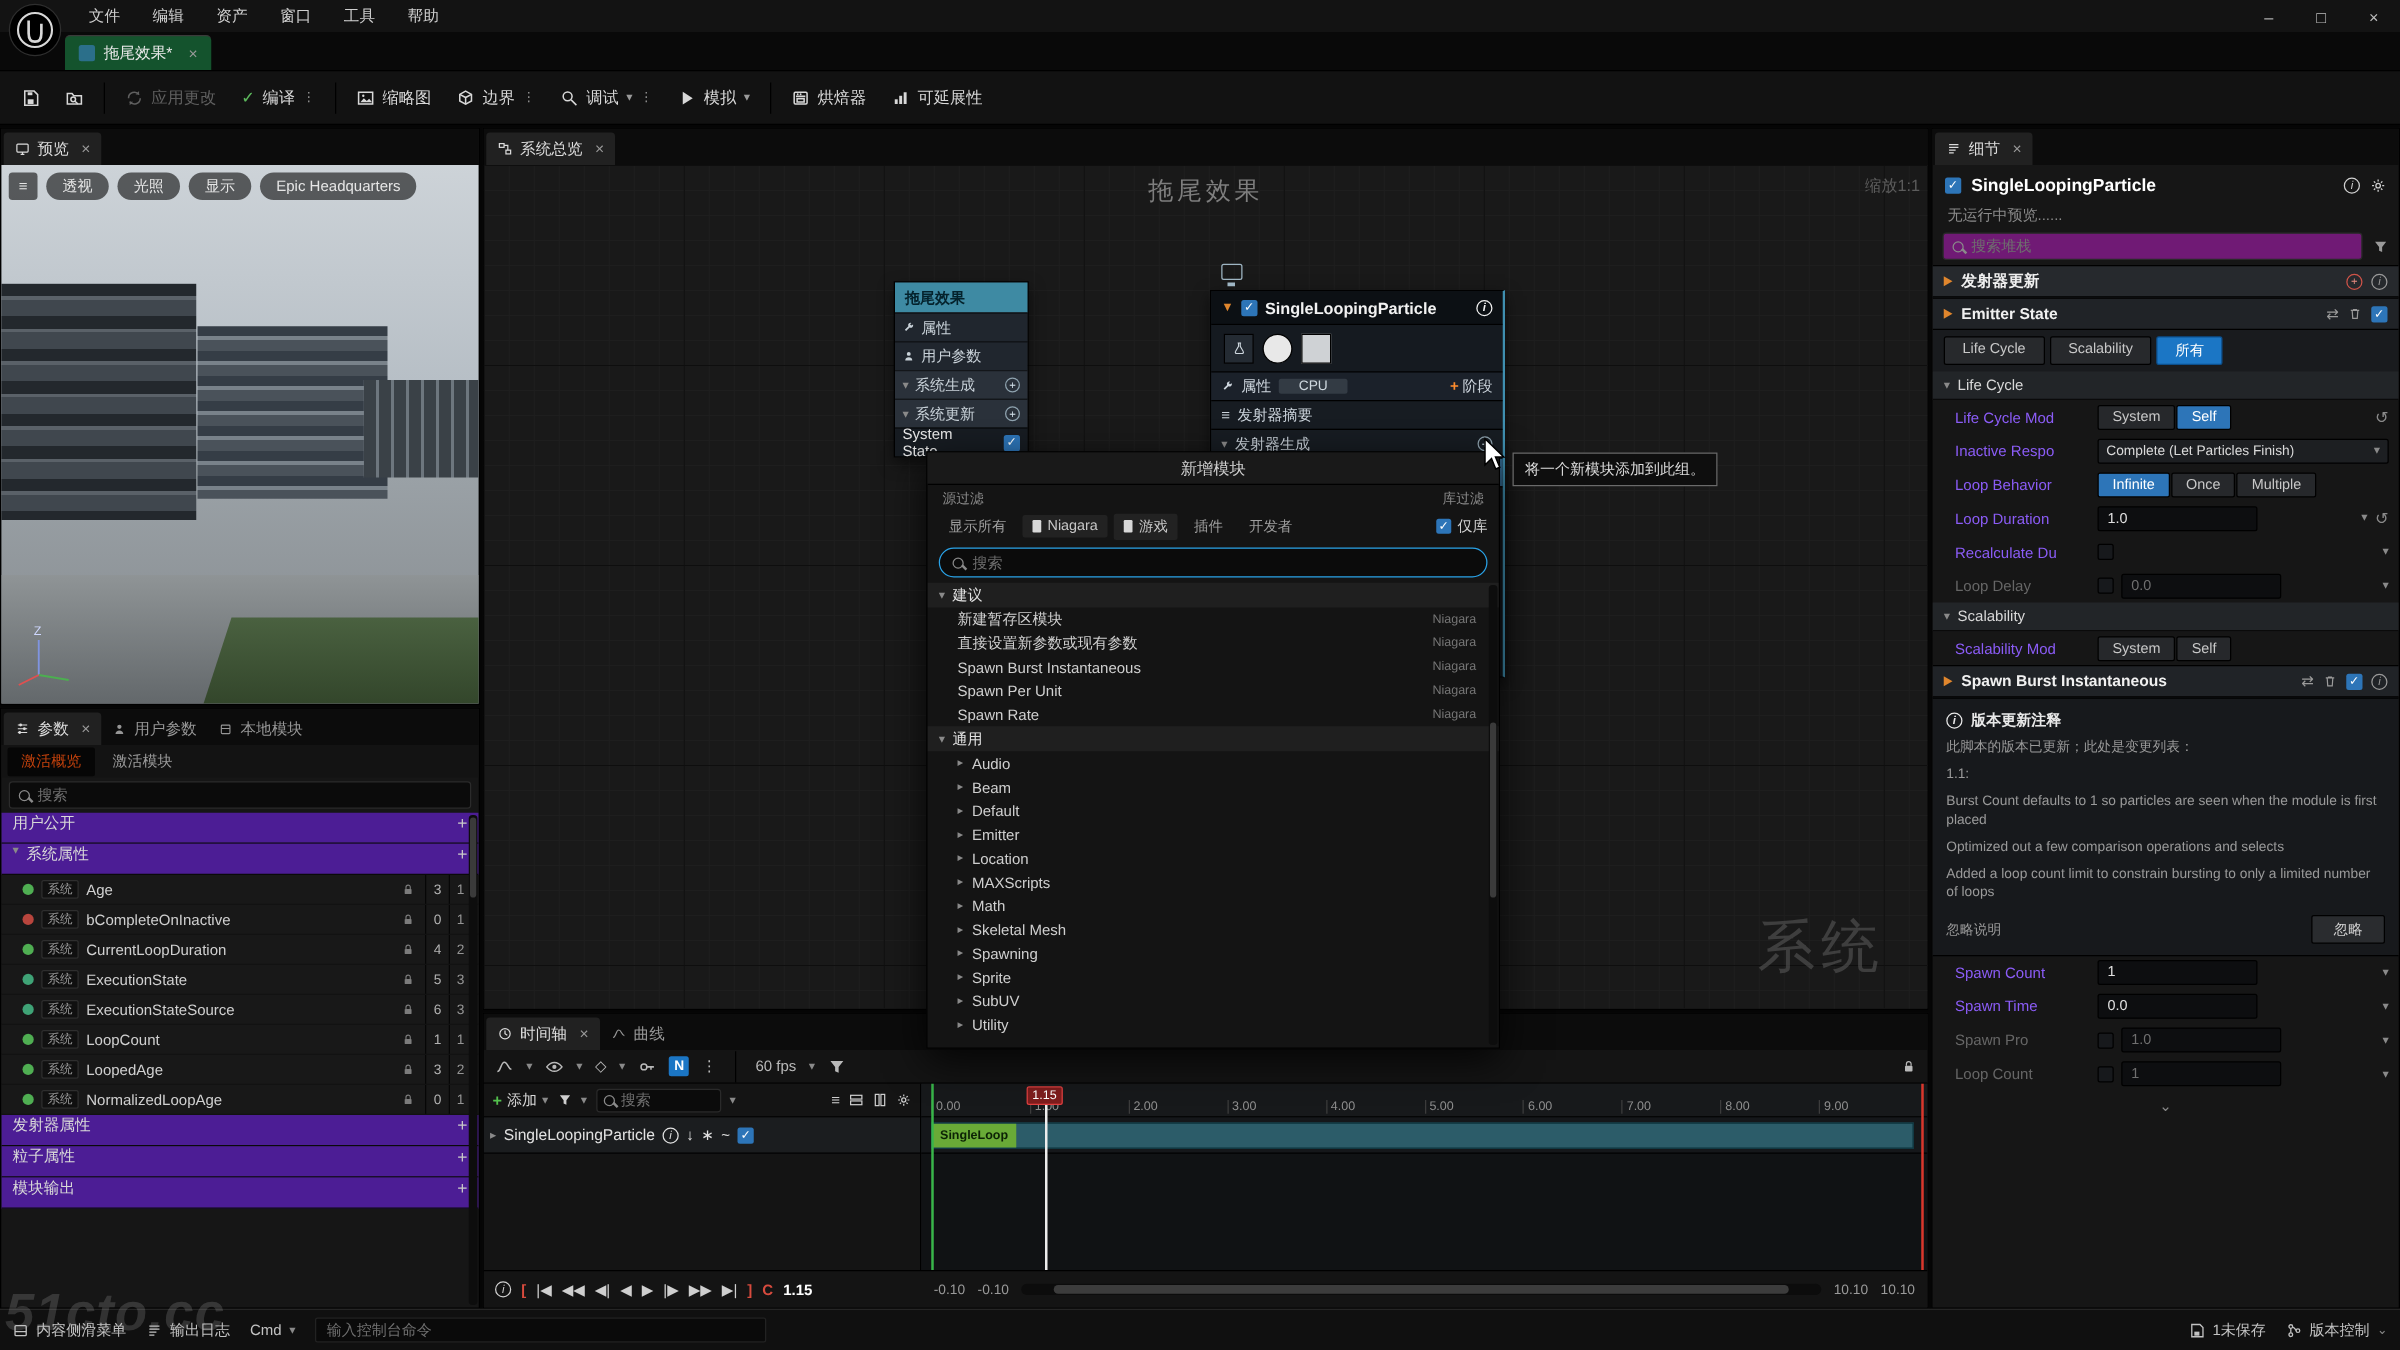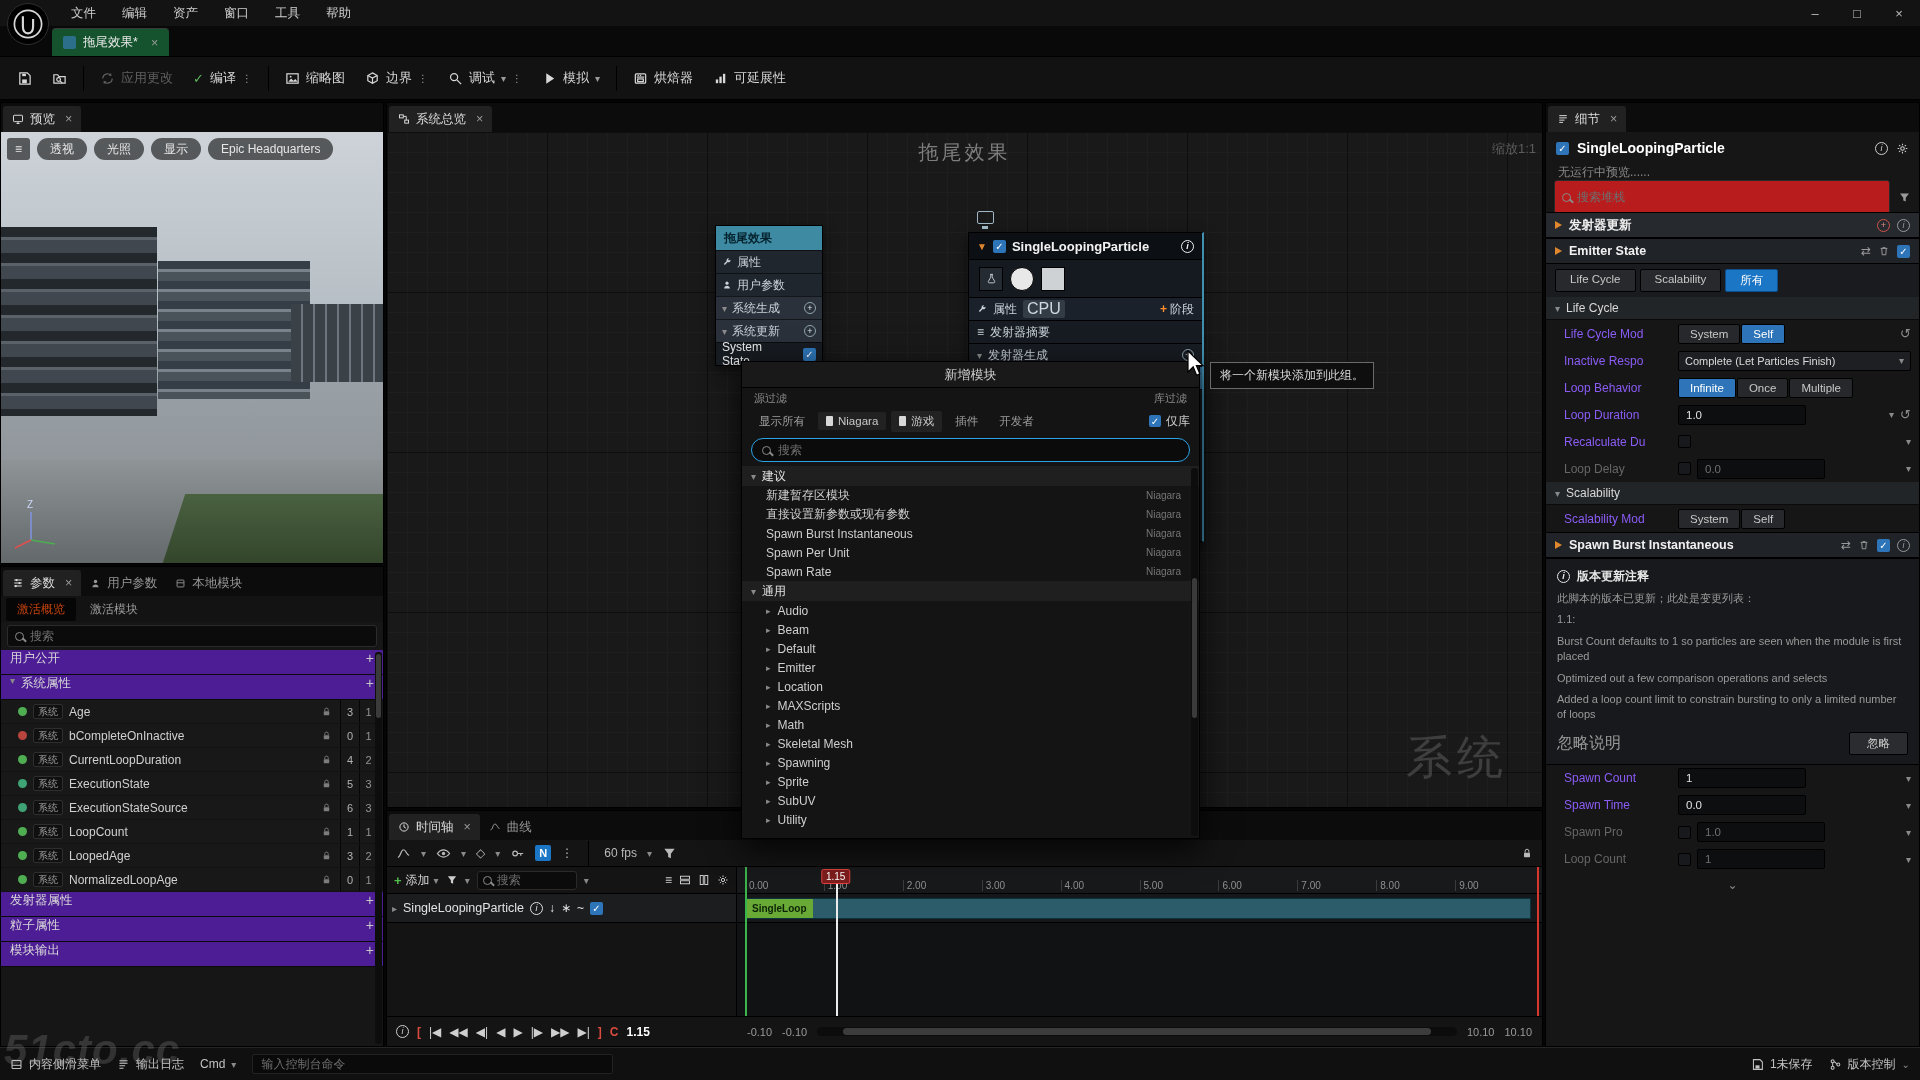--- a/index.html
+++ b/index.html
@@ -88,21 +88,21 @@
 .n2{left:581px;top:100px;width:236px;background:#13161b;border-right:2px solid #3f8fb0}
 .n2 .nhead{height:26px;background:#0c1014;display:flex;align-items:center;gap:6px;padding:0 8px;color:#f2f2f2;font-weight:bold;font-size:13px}
 .tri-or{color:#e0862d;font-size:10px}
 .thumbs{height:38px;display:flex;gap:7px;align-items:center;padding:0 10px;background:#151a20;border-top:1px solid #000}
 .th{width:24px;height:24px;border:1px solid #000;background:#242b33;display:flex;align-items:center;justify-content:center;color:#cfd8df}
 .th.circle{border-radius:50%;background:#e8e8e8}
 .th.white{background:#cfd2d5}
 .nrow2{height:23px;display:flex;align-items:center;gap:6px;padding:0 8px;border-top:1px solid #000;background:#1b212a;color:#ccd4dc}
 .nrow2.alt{background:#171c22}
 .nrow2.sel{background:#33688f;color:#fff}
-.cpub{background:#333b44;color:#cfd8df;font-size:16px;padding:0 4px;border-radius:2px}
+.cpub{background:#333b44;color:#cfd8df;font-size:11px;padding:0 16px;border-radius:2px}
 .stage{margin-left:auto;display:flex;align-items:center;gap:3px}
 .stage .pl{color:#ff8d2e;font-weight:bold}
 .pc.hot{border-color:#ff9d4d;background:#77400f;color:#fff}
 .nfill{height:152px;background:#13161b;border-top:1px solid #000}
 .mon{position:absolute;left:8px;top:-22px;width:17px;height:13px;border:1.5px solid #9fb6c4;border-radius:2px}
 .mon::after{content:"";position:absolute;left:4px;bottom:-6px;width:6px;height:3px;background:#9fb6c4}
 .cb{width:13px;height:13px;border-radius:2px;background:#2d75b8;color:#fff;font-size:10px;display:flex;align-items:center;justify-content:center;flex:none}
 .cb.off{background:#17191c;border:1px solid #000;color:transparent}
 
 
@@ -120,21 +120,21 @@
 .pl-item{height:19px;display:flex;align-items:center;padding:0 18px 0 24px;color:#cfcfcf;font-size:12px}
 .pl-src{color:#767676;font-size:10px}
 .pl-cat{height:19px;display:flex;align-items:center;gap:7px;padding:0 24px;color:#cfcfcf;font-size:12px}
 .pl-cat .tri{color:#8a8a8a;font-size:9px}
 
 
 .dname{height:32px;display:flex;align-items:center;gap:8px;padding:0 10px;flex:none}
 .dname b{color:#fff;font-size:14px}
 .dnote{height:18px;padding:0 12px;color:#8a8a8a;font-size:12px;flex:none}
 .dsearch{height:30px;display:flex;align-items:center;gap:8px;padding:4px 8px;flex:none}
-.dsearch .box{flex:1;height:22px;background:#b91c1c;border:1px solid #2a2a2a;border-radius:3px;display:flex;align-items:center;gap:6px;padding:16px 7px}
+.dsearch .box{flex:1;height:22px;background:#701a75;border:1px solid #2a2a2a;border-radius:3px;display:flex;align-items:center;gap:6px;padding:4px 7px}
 .sbar{height:26px;background:#202327;border-top:1px solid #000;border-bottom:1px solid #000;display:flex;align-items:center;gap:7px;padding:0 9px;flex:none}
 .sbar b{color:#f0f0f0;font-size:12.5px}
 .tri-o{width:0;height:0;border-left:7px solid #e0862d;border-top:4.5px solid transparent;border-bottom:4.5px solid transparent;flex:none}
 .sico{margin-left:auto;display:flex;align-items:center;gap:7px;color:#9a9a9a}
 .ci{width:13px;height:13px;border:1px solid currentColor;border-radius:50%;font-size:9px;line-height:11px;text-align:center;font-style:italic;flex:none}
 .rc{width:13px;height:13px;border:1px solid #cf5348;border-radius:50%;color:#e88c80;font-size:9px;line-height:11px;text-align:center;flex:none}
 .dtabs{display:flex;gap:4px;padding:5px 9px;background:#191b1e;flex:none}
 .dtab{padding:3px 14px;background:#27292c;border-radius:2px;color:#c8c8c8;font-size:11.5px;border:1px solid #000}
 .dtab.on{background:#1b76c5;color:#fff;border-color:#0c4f8c}
 .ghead{height:23px;background:#222528;display:flex;align-items:center;gap:6px;padding:0 9px;color:#d8d8d8;border-bottom:1px solid #0a0a0a;flex:none;font-size:12px}
@@ -146,21 +146,21 @@
 .seg .on{background:#2d75b8;color:#fff}
 .ddbox{flex:1;height:20px;background:#1d1f22;border:1px solid #000;border-radius:2px;display:flex;align-items:center;gap:4px;padding:0 6px;font-size:11px;color:#dadada}
 .num{width:128px;height:20px;background:#0d0e10;border:1px solid #000;border-radius:2px;display:flex;align-items:center;padding:0 7px;color:#e0e0e0;font-size:11.5px;flex:none}
 .num.dim{color:#6f6f6f}
 .reset{color:#8a8a8a;font-size:13px}
 .chev{color:#8a8a8a;font-size:10px}
 .note{background:#17191c;border-top:1px solid #000;border-bottom:1px solid #000;padding:9px 11px;flex:none}
 .note .nt{display:flex;align-items:center;gap:7px;color:#e8e8e8;font-size:12px;font-weight:bold}
 .note p{color:#9a9a9a;font-size:11px;margin-top:6px;line-height:1.4}
 .nfoot{display:flex;align-items:center;margin-top:9px}
-.nfoot .lbl{color:#9a9a9a;font-size:16px}
+.nfoot .lbl{color:#9a9a9a;font-size:11px}
 .ignore{margin-left:auto;background:#2a2c2f;border:1px solid #000;border-radius:2px;color:#d0d0d0;padding:3px 17px;font-size:11.5px}
 .dmore{text-align:center;color:#8a8a8a;padding:5px 0;flex:none}
 
 
 .tl-toolbar{height:27px;background:#141414;border-bottom:1px solid #000;display:flex;align-items:center;gap:10px;padding:0 9px;color:#b9b9b9;flex:none}
 .nbadge{width:16px;height:16px;background:#1b76c5;color:#fff;border-radius:2px;font-size:11px;font-weight:bold;display:flex;align-items:center;justify-content:center}
 .tl-body{flex:1;display:flex;min-height:0}
 .tl-left{width:350px;flex:none;border-right:1px solid #000;display:flex;flex-direction:column;background:#141414}
 .tl-controls{height:27px;display:flex;align-items:center;gap:7px;padding:0 7px;border-bottom:1px solid #000;flex:none}
 .addbtn{display:flex;align-items:center;gap:4px;color:#d8d8d8}

